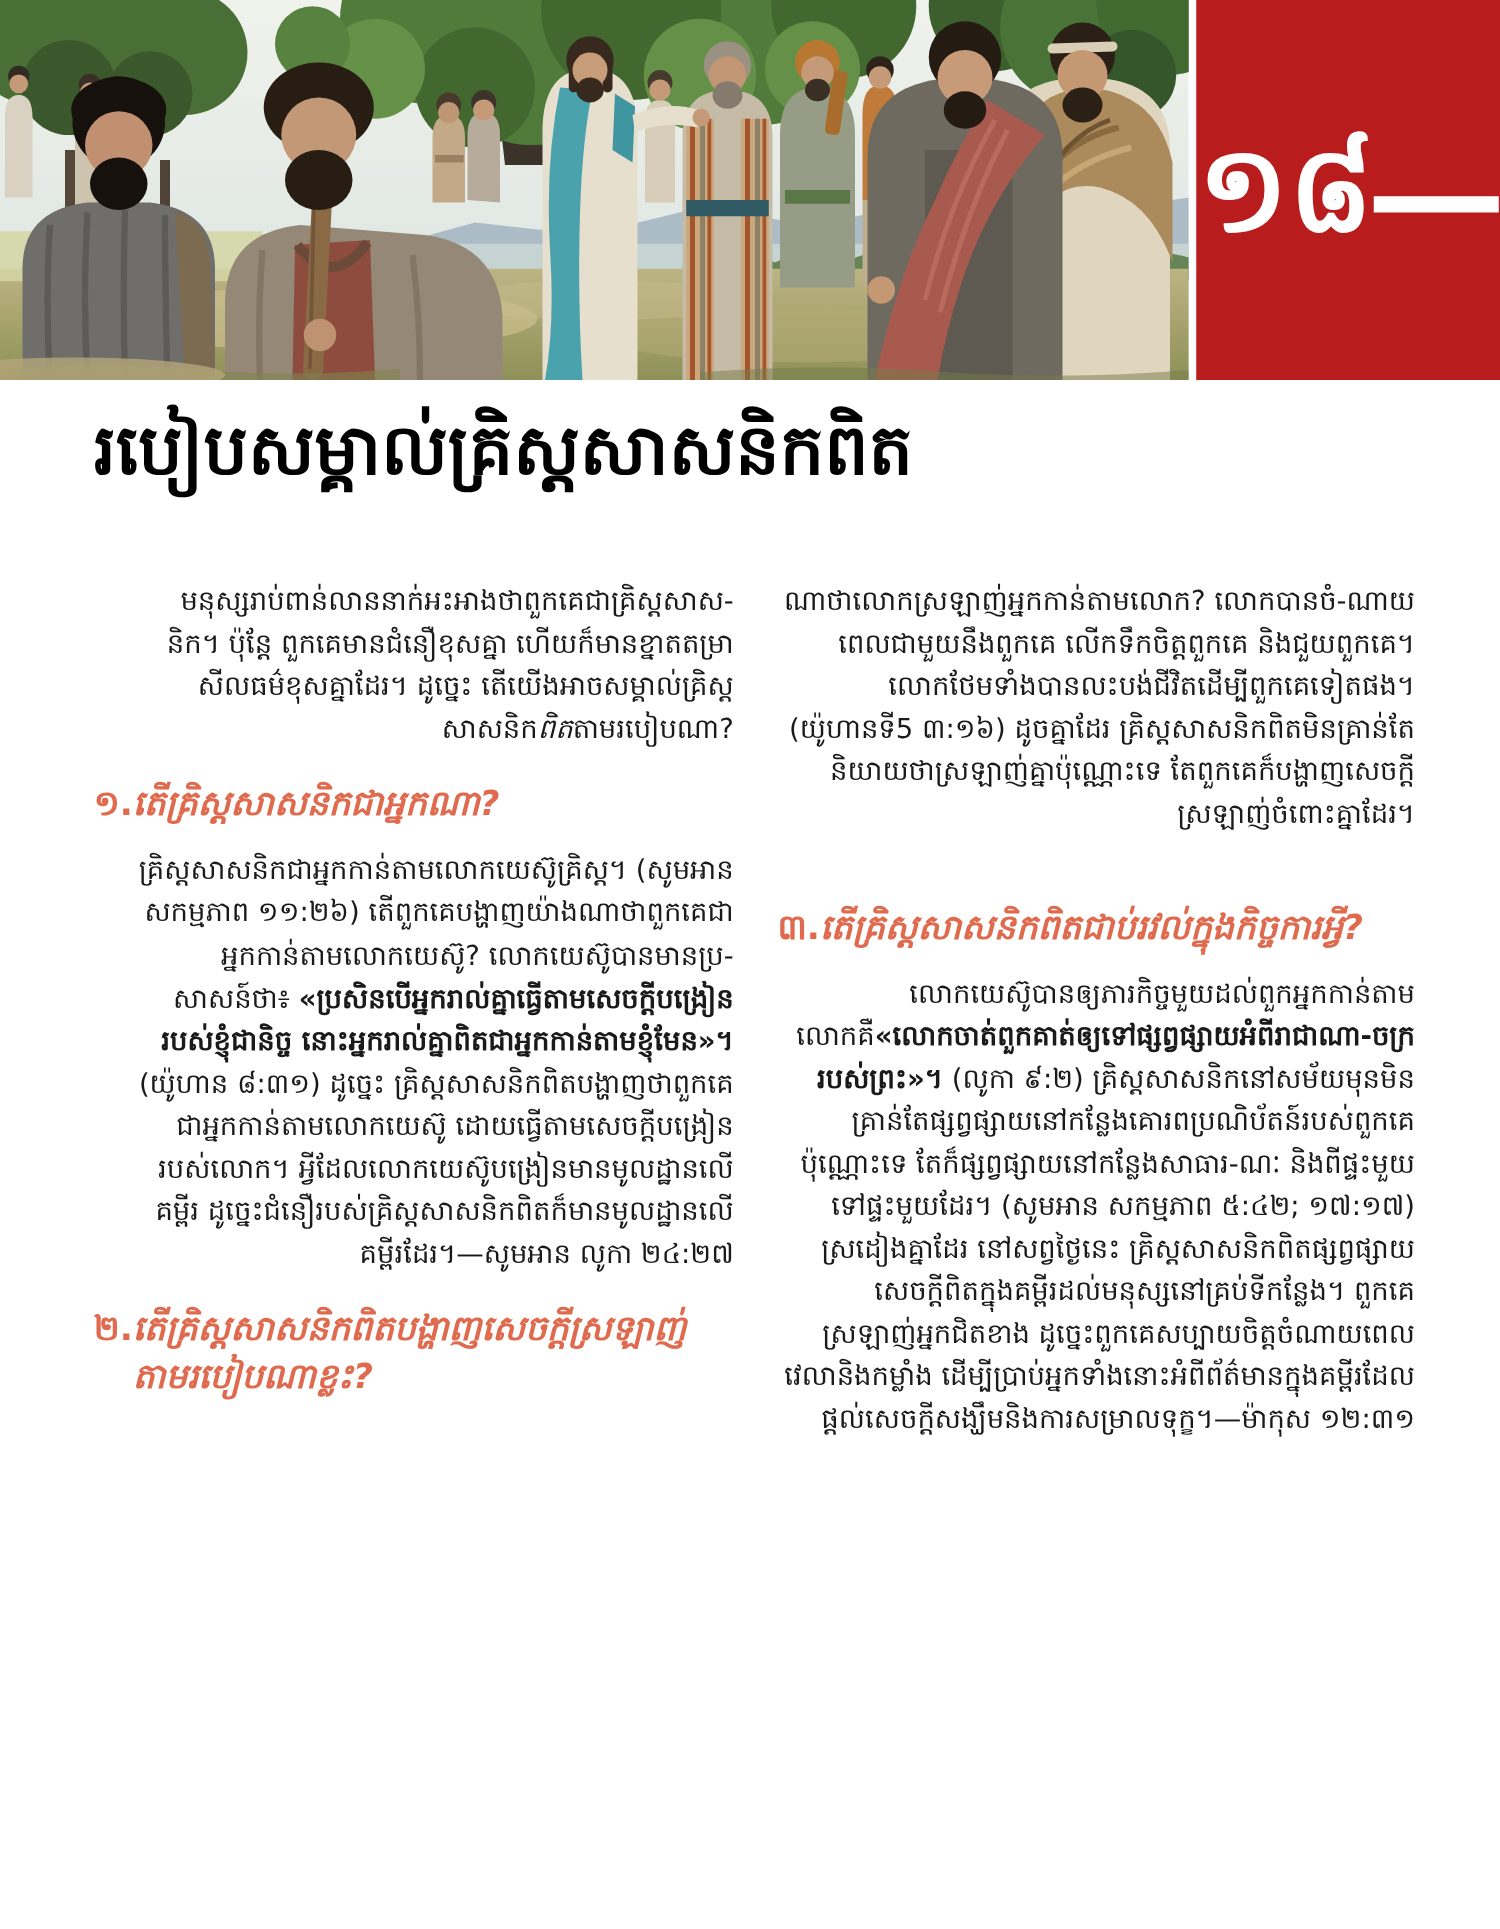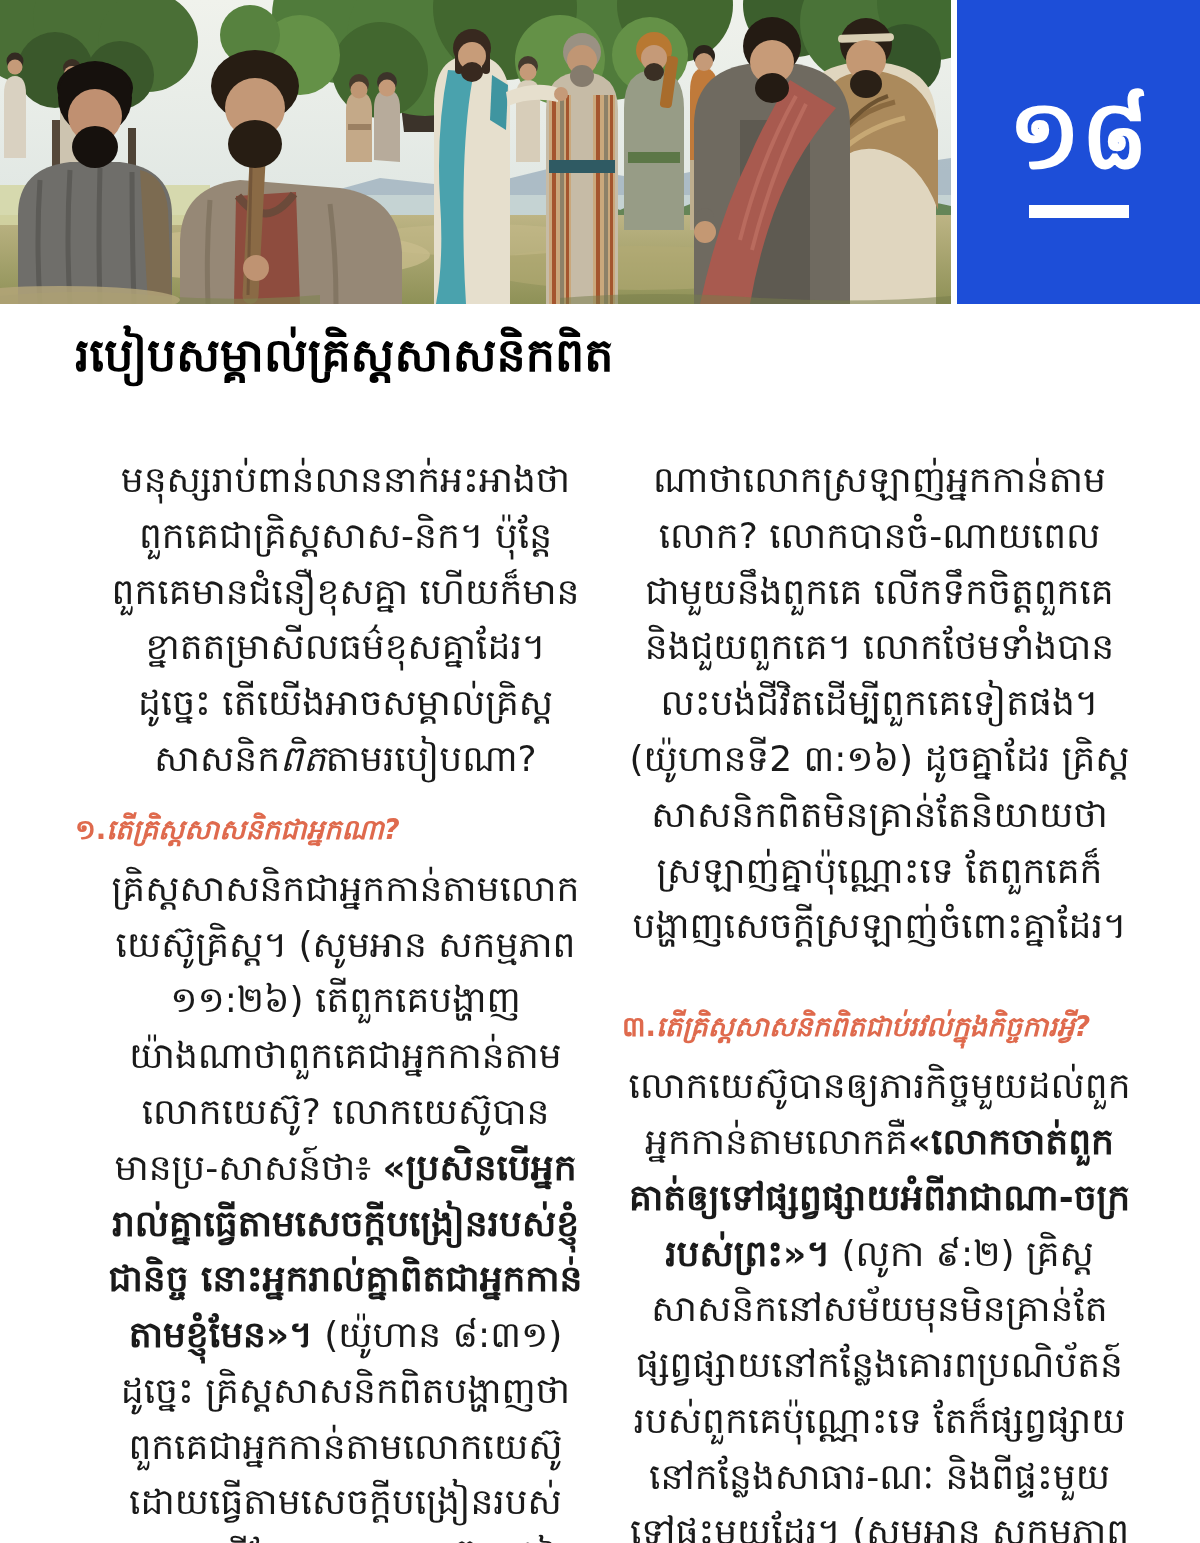--- a/index.html
+++ b/index.html
@@ -3,36 +3,36 @@
 <meta charset="utf-8">
 <style>
   html,body{margin:0;padding:0;background:#ffffff;}
   .page{position:relative;width:1200px;height:1543px;background:#ffffff;overflow:hidden;
         font-family:"DejaVu Sans","Liberation Sans",sans-serif;}
 
   
   .hero{position:absolute;left:0;top:0;width:1200px;height:304px;}
   .hero-photo{position:absolute;left:0;top:0;width:951px;height:304px;overflow:hidden;}
   .hero-photo svg{display:block;}
-  .lesson-tab{position:absolute;left:957px;top:0;width:243px;height:304px;background:#1d4ed8;
-              display:flex;flex-direction:column;align-items:center;justify-content:center;}
+  .lesson-tab{position:absolute;left:957px;top:0;width:243px;height:304px;background:#b91c1c;
+              display:flex;flex-direction:row;align-items:center;justify-content:center;}
   .lesson-number{color:#ffffff;font-size:96px;font-weight:700;line-height:1;}
   .lesson-underline{width:100px;height:13px;background:#ffffff;margin-top:22px;}
 
   
   .page-title{position:absolute;left:75px;top:330px;margin:0;width:1060px;
-              font-size:46px;line-height:1.1;font-weight:800;color:#000000;letter-spacing:0;}
+              font-size:56px;line-height:1.1;font-weight:800;color:#000000;letter-spacing:0;}
 
   
   .columns{position:absolute;left:0;top:448px;width:1200px;}
   .col{position:absolute;top:0;}
   .col-left{left:75px;width:512px;}
   .col-right{left:622px;width:510px;}
 
-  .body{margin:4px 0 8px 0;font-size:36px;line-height:1.55;color:#1a1a1a;text-align:center;}
+  .body{margin:17px 0 8px 0;font-size:22px;line-height:1.55;color:#1a1a1a;text-align:right;}
   .col-left .body{padding-left:29px;}
   .col-right .body{padding-left:5px;}
 
   .qheading{display:flex;align-items:flex-start;color:#DF6A4D;font-weight:700;
             font-size:27.5px;line-height:1.38;margin:24px 0 12px 0;}
   .qnum{flex:0 0 30px;}
   .qtext{flex:1 1 auto;font-style:italic;}
   .col-right .qheading{margin-top:54px;}
 
   .b{font-weight:700;}
@@ -245,21 +245,21 @@
           <span class="qnum">១.</span>
           <span class="qtext">តើគ្រិស្ដសាសនិកជាអ្នកណា?</span>
         </div>
         <p class="body"><span class="">គ្រិស្ដសាសនិកជាអ្នកកាន់តាមលោកយេស៊ូគ្រិស្ដ។ (សូមអាន សកម្មភាព ១១:២៦) តើពួកគេបង្ហាញយ៉ាងណាថាពួកគេជាអ្នកកាន់តាមលោកយេស៊ូ? លោកយេស៊ូបានមានប្រ-សាសន៍ថា៖ </span><span class="b ">«ប្រសិនបើអ្នករាល់គ្នាធ្វើតាមសេចក្ដីបង្រៀនរបស់ខ្ញុំជានិច្ច នោះអ្នករាល់គ្នាពិតជាអ្នកកាន់តាមខ្ញុំមែន»។</span><span class=""> (យ៉ូហាន ៨:៣១) ដូច្នេះ គ្រិស្ដសាសនិកពិតបង្ហាញថាពួកគេជាអ្នកកាន់តាមលោកយេស៊ូ ដោយធ្វើតាមសេចក្ដីបង្រៀនរបស់លោក។ អ្វីដែលលោកយេស៊ូបង្រៀនមានមូលដ្ឋានលើគម្ពីរ ដូច្នេះជំនឿរបស់គ្រិស្ដសាសនិកពិតក៏មានមូលដ្ឋានលើគម្ពីរដែរ។—សូមអាន លូកា ២៤:២៧</span></p>
         <div class="qheading">
           <span class="qnum">២.</span>
           <span class="qtext">តើគ្រិស្ដសាសនិកពិតបង្ហាញសេចក្ដីស្រឡាញ់តាមរបៀបណាខ្លះ?</span>
         </div>
       </div>
     <div class="col col-right" id="col-right">
-        <p class="body"><span class="">ណាថាលោកស្រឡាញ់អ្នកកាន់តាមលោក? លោកបានចំ-ណាយពេលជាមួយនឹងពួកគេ លើកទឹកចិត្ដពួកគេ និងជួយពួកគេ។ លោកថែមទាំងបានលះបង់ជីវិតដើម្បីពួកគេទៀតផង។ (យ៉ូហានទី2 ៣:១៦) ដូចគ្នាដែរ គ្រិស្ដសាសនិកពិតមិនគ្រាន់តែនិយាយថាស្រឡាញ់គ្នាប៉ុណ្ណោះទេ តែពួកគេក៏បង្ហាញសេចក្ដីស្រឡាញ់ចំពោះគ្នាដែរ។</span></p>
+        <p class="body"><span class="">ណាថាលោកស្រឡាញ់អ្នកកាន់តាមលោក? លោកបានចំ-ណាយពេលជាមួយនឹងពួកគេ លើកទឹកចិត្ដពួកគេ និងជួយពួកគេ។ លោកថែមទាំងបានលះបង់ជីវិតដើម្បីពួកគេទៀតផង។ (យ៉ូហានទី5 ៣:១៦) ដូចគ្នាដែរ គ្រិស្ដសាសនិកពិតមិនគ្រាន់តែនិយាយថាស្រឡាញ់គ្នាប៉ុណ្ណោះទេ តែពួកគេក៏បង្ហាញសេចក្ដីស្រឡាញ់ចំពោះគ្នាដែរ។</span></p>
         <div class="qheading">
           <span class="qnum">៣.</span>
           <span class="qtext">តើគ្រិស្ដសាសនិកពិតជាប់រវល់ក្នុងកិច្ចការអ្វី?</span>
         </div>
         <p class="body"><span class="">លោកយេស៊ូបានឲ្យភារកិច្ចមួយដល់ពួកអ្នកកាន់តាមលោកគឺ</span><span class="b ">«លោកចាត់ពួកគាត់ឲ្យទៅផ្សព្វផ្សាយអំពីរាជាណា-ចក្ររបស់ព្រះ»។</span><span class=""> (លូកា ៩:២) គ្រិស្ដសាសនិកនៅសម័យមុនមិនគ្រាន់តែផ្សព្វផ្សាយនៅកន្លែងគោរពប្រណិប័តន៍របស់ពួកគេប៉ុណ្ណោះទេ តែក៏ផ្សព្វផ្សាយនៅកន្លែងសាធារ-ណៈ និងពីផ្ទះមួយទៅផ្ទះមួយដែរ។ (សូមអាន សកម្មភាព ៥:៤២; ១៧:១៧) ស្រដៀងគ្នាដែរ នៅសព្វថ្ងៃនេះ គ្រិស្ដសាសនិកពិតផ្សព្វផ្សាយសេចក្ដីពិតក្នុងគម្ពីរដល់មនុស្សនៅគ្រប់ទីកន្លែង។ ពួកគេស្រឡាញ់អ្នកជិតខាង ដូច្នេះពួកគេសប្បាយចិត្ដចំណាយពេលវេលានិងកម្លាំង ដើម្បីប្រាប់អ្នកទាំងនោះអំពីព័ត៌មានក្នុងគម្ពីរដែលផ្ដល់សេចក្ដីសង្ឃឹមនិងការសម្រាលទុក្ខ។—ម៉ាកុស ១២:៣១</span></p>
       </div>
   </main>
 
 </div>
 

